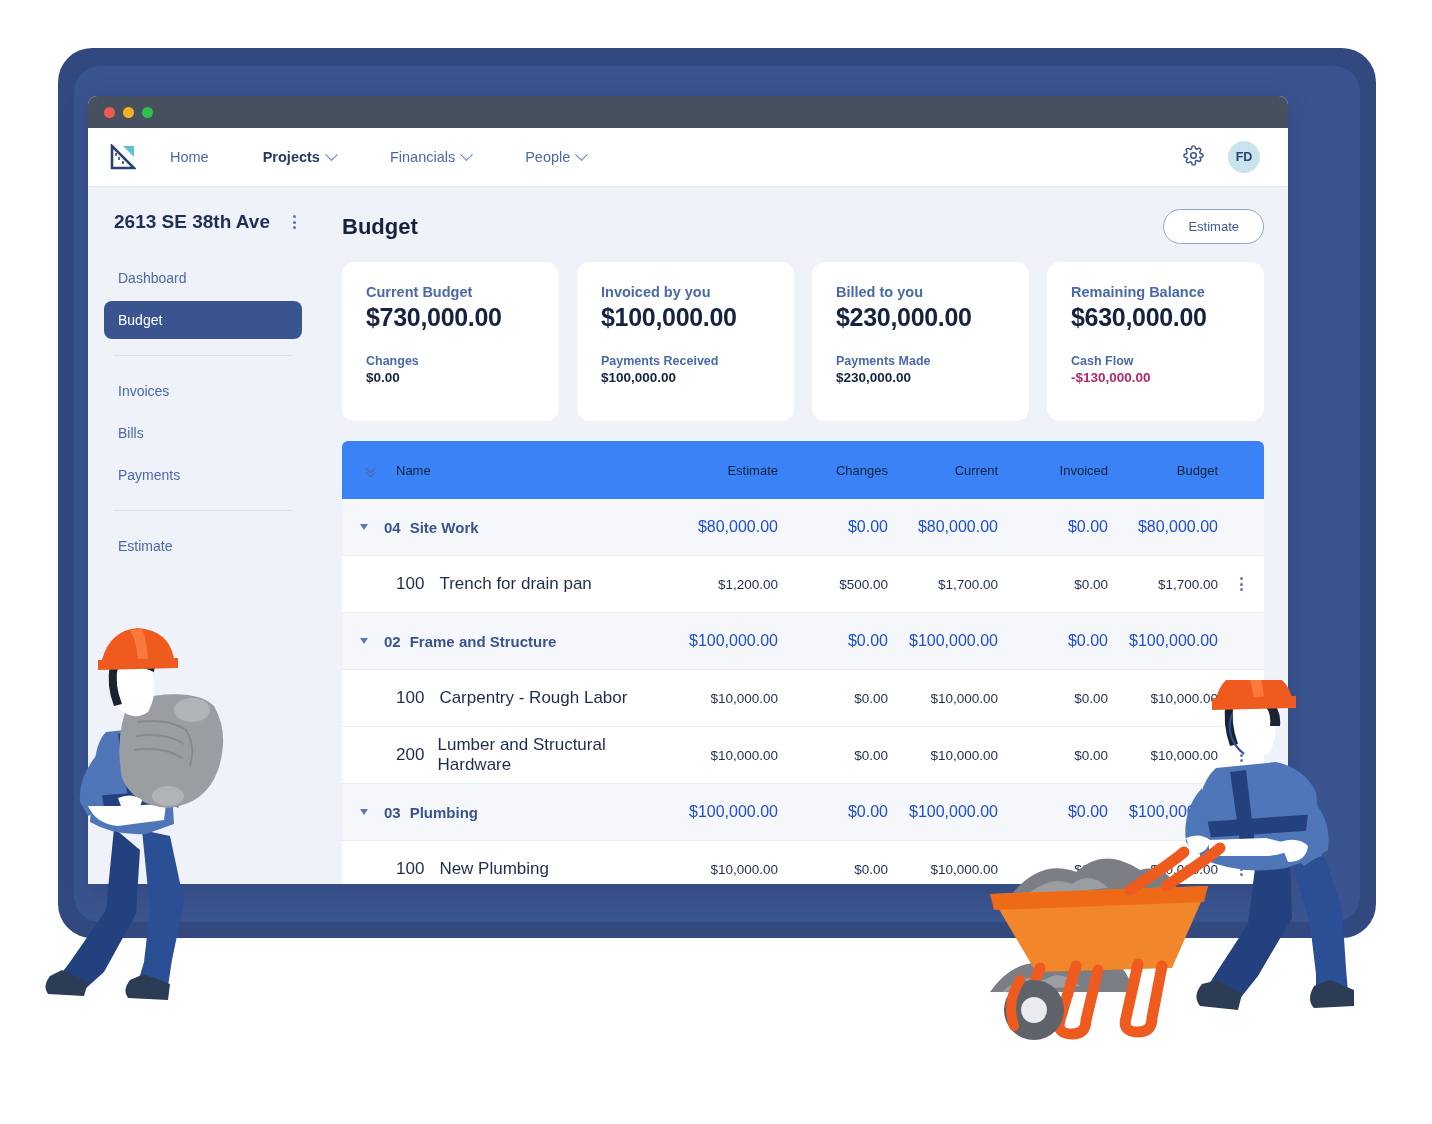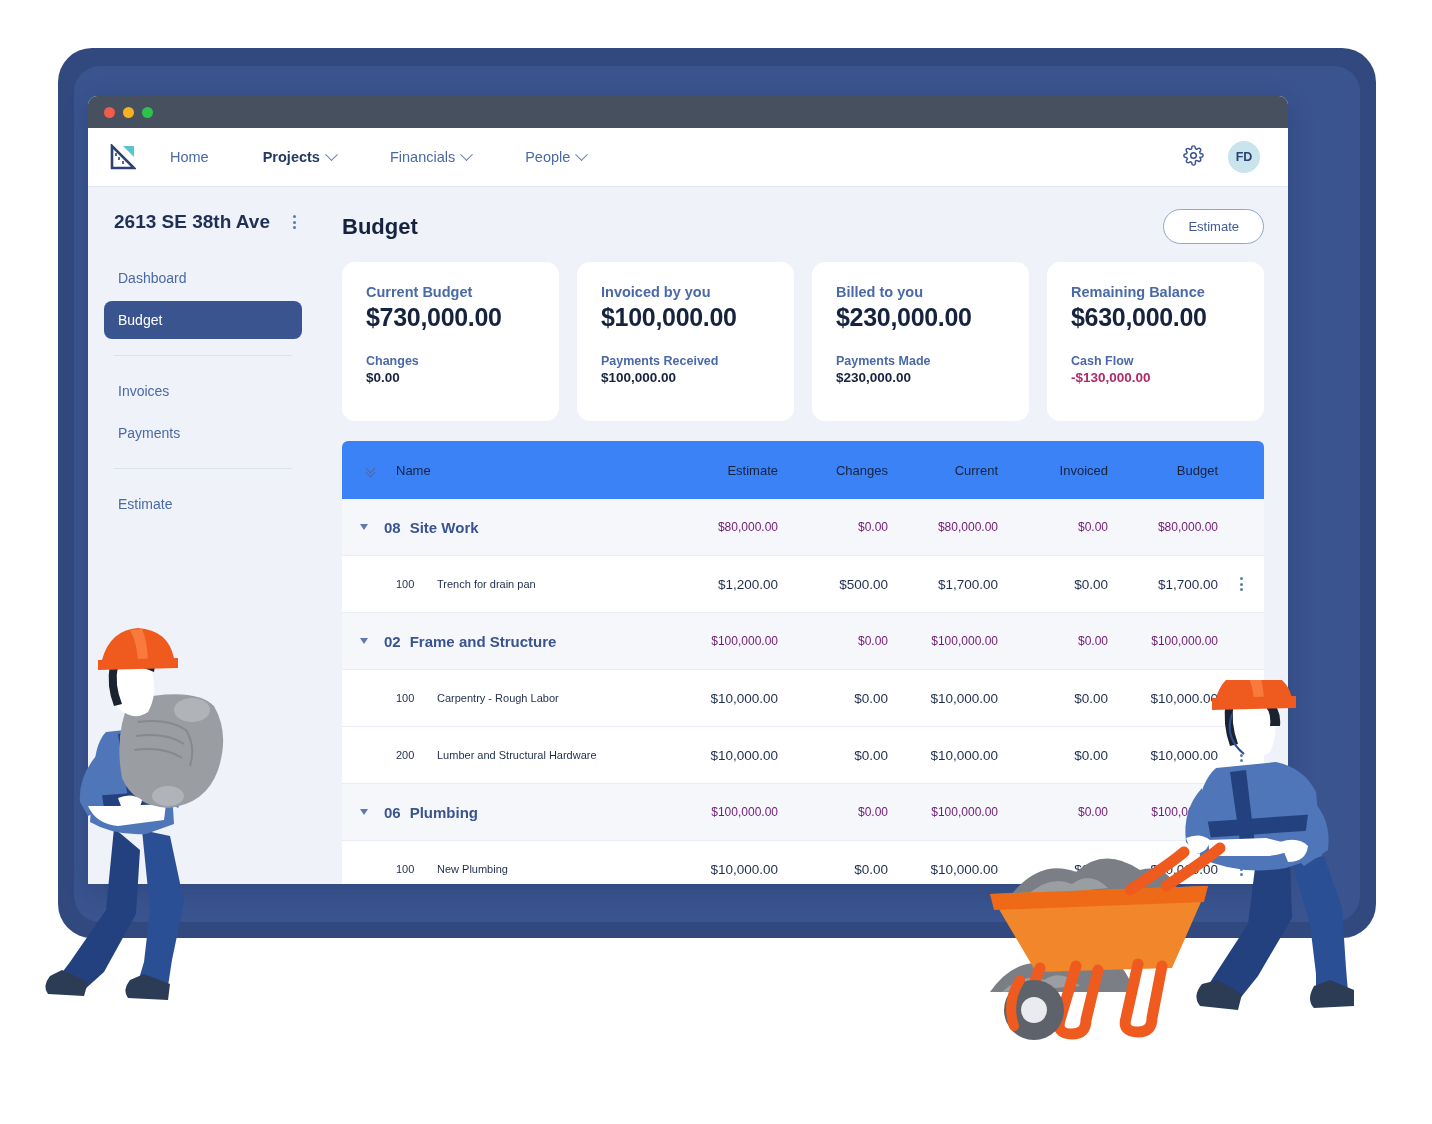--- a/index.html
+++ b/index.html
@@ -179,22 +179,22 @@
   .row.item { background: #ffffff; }
   .tri {
     width: 0; height: 0;
     border-left: 4.5px solid transparent;
     border-right: 4.5px solid transparent;
     border-top: 6px solid #5d79b4;
     flex: none;
     cursor: pointer;
   }
   .group .col-name { display: flex; align-items: center; gap: 9px; font-size: 15px; color: #3a5490; font-weight: bold; }
-  .group .col-num { font-size: 12px; color: #701a75; }
-  .item .col-name { display: flex; align-items: center; gap: 15px; font-size: 11px; color: #1f2d4d; padding-left: 36px; }
+  .group .col-num { font-size: 16px; color: #1d4ed8; }
+  .item .col-name { display: flex; align-items: center; gap: 15px; font-size: 17px; color: #1f2d4d; padding-left: 36px; }
   .item .col-num { font-size: 13.5px; color: #1f2d4d; }
   .item .code { min-width: 26px; }
   .kebab-row { display: flex; flex-direction: column; gap: 2.5px; cursor: pointer; }
   .kebab-row i { width: 3px; height: 3px; border-radius: 50%; background: #5d79b4; display: block; }
 
   
   .illus { position: absolute; pointer-events: none; }
   .illus-left { left: 18px; top: 610px; width: 230px; height: 420px; }
   .illus-right { left: 980px; top: 680px; width: 440px; height: 360px; }
 </style>
@@ -262,20 +262,21 @@
             </span>
         </div>
 
         <div>
           <div class="sidelink">Dashboard</div>
           <div class="sidelink active">Budget</div>
         </div>
         <div class="sidesep"></div>
         <div>
           <div class="sidelink">Invoices</div>
+          <div class="sidelink">Bills</div>
           <div class="sidelink">Payments</div>
         </div>
         <div class="sidesep"></div>
         <div>
           <div class="sidelink">Estimate</div>
         </div>
       </div>
 
       <div class="main">
 
@@ -323,21 +324,21 @@
             <span class="th col-num">Changes</span>
             <span class="th col-num">Current</span>
             <span class="th col-num">Invoiced</span>
             <span class="th col-num">Budget</span>
             <span class="col-menu"></span>
           </div>
 
           <div class="row group">
             <span class="tri"></span>
             <span class="col-name">
-              <span>08</span>
+              <span>04</span>
               <span>Site Work</span>
             </span>
             <span class="col-num">$80,000.00</span>
             <span class="col-num">$0.00</span>
             <span class="col-num">$80,000.00</span>
             <span class="col-num">$0.00</span>
             <span class="col-num">$80,000.00</span>
             <span class="col-menu"></span>
           </div>
 
@@ -408,21 +409,21 @@
                   <i></i>
                   <i></i>
                   <i></i>
                 </span>
             </span>
           </div>
 
           <div class="row group">
             <span class="tri"></span>
             <span class="col-name">
-              <span>06</span>
+              <span>03</span>
               <span>Plumbing</span>
             </span>
             <span class="col-num">$100,000.00</span>
             <span class="col-num">$0.00</span>
             <span class="col-num">$100,000.00</span>
             <span class="col-num">$0.00</span>
             <span class="col-num">$100,000.00</span>
             <span class="col-menu"></span>
           </div>
 

